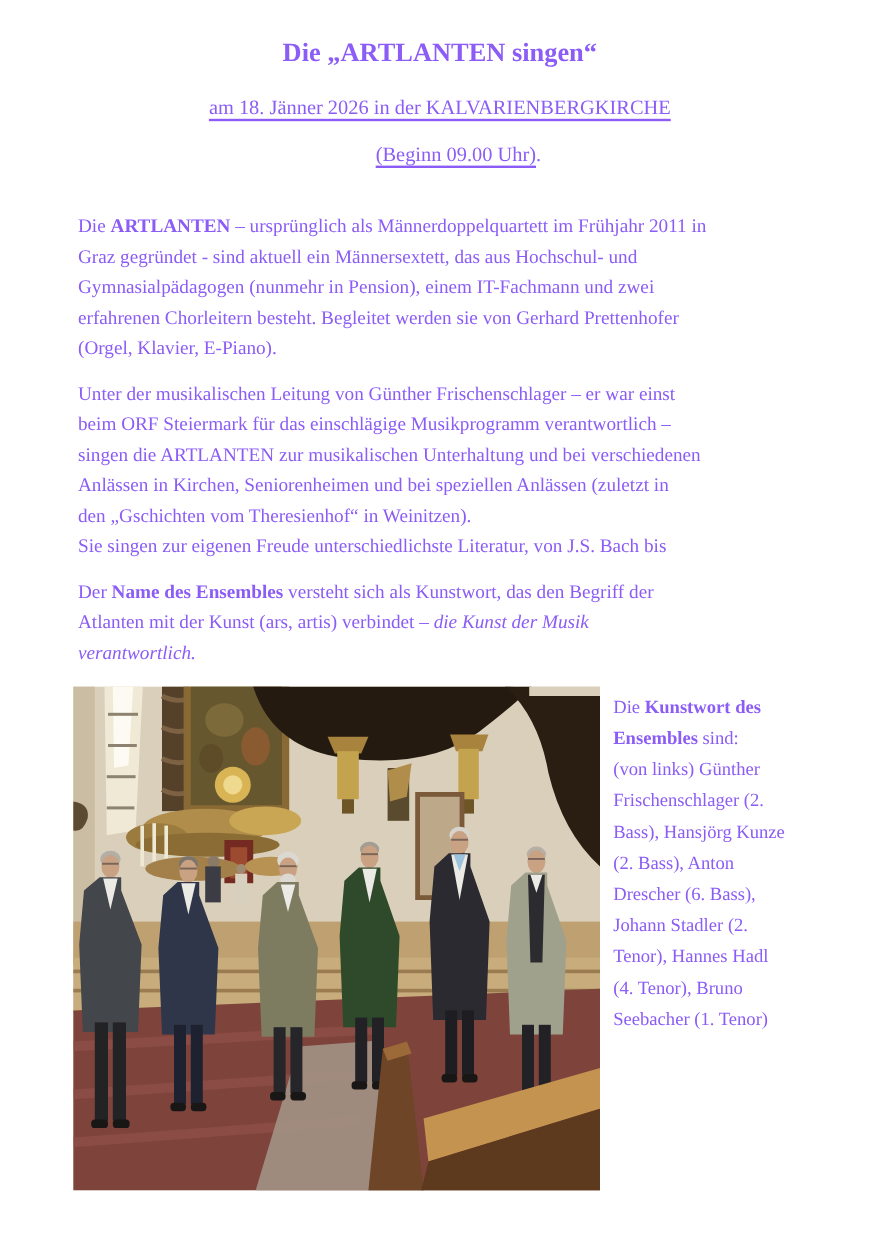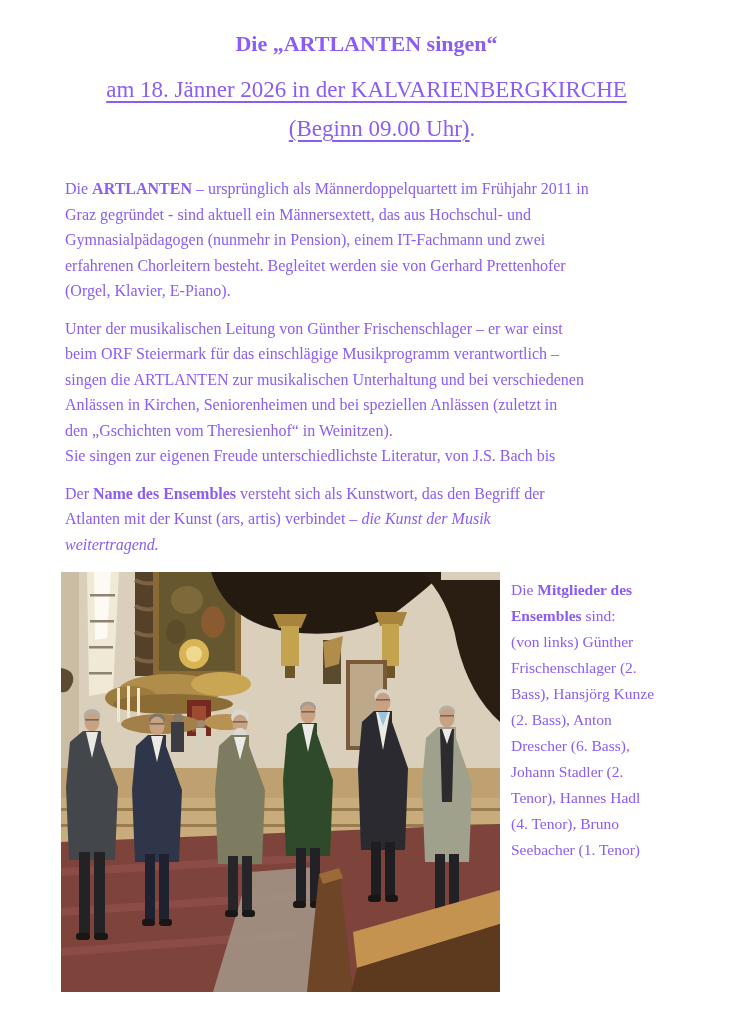--- a/index.html
+++ b/index.html
@@ -3,21 +3,21 @@
 <meta charset="utf-8">
 <style>
   html,body { margin:0; padding:0; background:#ffffff; }
   .page {
     position:relative; width:654px; height:1028px; background:#ffffff;
     font-family:Liberation Serif, serif; color:#8b5cf6; overflow:hidden;
   }
   
   .heading { position:absolute; top:30px; left:0; width:733px; text-align:center; }
   .h-main  { font-size:22px; line-height:27px; font-weight:bold; }
-  .h-sub   { font-size:23px; line-height:25px; font-weight:normal; margin-top:20px; }
+  .h-sub   { font-size:17px; line-height:25px; font-weight:normal; margin-top:20px; }
   .h-sub3  { margin-top:14px;padding-left:31px; }
   .u {
     text-decoration:underline;
     text-underline-offset:4px;
     text-decoration-thickness:1.5px;
   }
   
   .bodytext {
     position:absolute; left:65px; top:176px; width:650px;
     font-size:16px; line-height:25.5px;
@@ -57,21 +57,21 @@
         <div class="tline"><span>Unter der musikalischen Leitung von Günther Frischenschlager – er war einst</span></div>
         <div class="tline"><span>beim ORF Steiermark für das einschlägige Musikprogramm verantwortlich –</span></div>
         <div class="tline"><span>singen die ARTLANTEN zur musikalischen Unterhaltung und bei verschiedenen</span></div>
         <div class="tline"><span>Anlässen in Kirchen, Seniorenheimen und bei speziellen Anlässen (zuletzt in</span></div>
         <div class="tline"><span>den „Gschichten vom Theresienhof“ in Weinitzen).</span></div>
         <div class="tline"><span>Sie singen zur eigenen Freude unterschiedlichste Literatur, von J.S. Bach bis</span></div>
       </div>
     <div class="para">
         <div class="tline"><span>Der </span><span class="b">Name des Ensembles</span><span> versteht sich als Kunstwort, das den Begriff der</span></div>
         <div class="tline"><span>Atlanten mit der Kunst (ars, artis) verbindet – </span><span class="i">die Kunst der Musik</span></div>
-        <div class="tline"><span class="i">weitertragend.</span></div>
+        <div class="tline"><span class="i">verantwortlich.</span></div>
       </div>
   </div>
 
   <div class="photo-wrap">
     <svg width="439" height="420" viewBox="0 0 439 420" xmlns="http://www.w3.org/2000/svg" role="img">
 
       <rect x="0" y="0" width="439" height="420" fill="#d9cfba"></rect>
       <rect x="0" y="0" width="18" height="230" fill="#cabda3"></rect>
 
       <g>
@@ -233,21 +233,21 @@
       <g>
         <polygon points="258,302 278,296 292,420 246,420" fill="#6e4526"></polygon>
         <polygon points="258,302 278,296 282,306 262,312" fill="#9c6a38"></polygon>
         <polygon points="292,360 439,318 439,352 296,396" fill="#c3934f"></polygon>
         <polygon points="296,396 439,352 439,420 290,420" fill="#5d3a1e"></polygon>
       </g>
     </svg>
   </div>
 
   <div class="caption">
-      <div class="tline"><span>Die </span><span class="b">Mitglieder des</span></div>
+      <div class="tline"><span>Die </span><span class="b">Kunstwort des</span></div>
       <div class="tline"><span class="b">Ensembles</span><span> sind:</span></div>
       <div class="tline"><span>(von links) Günther</span></div>
       <div class="tline"><span>Frischenschlager (2.</span></div>
       <div class="tline"><span>Bass), Hansjörg Kunze</span></div>
       <div class="tline"><span>(2. Bass), Anton</span></div>
       <div class="tline"><span>Drescher (6. Bass),</span></div>
       <div class="tline"><span>Johann Stadler (2.</span></div>
       <div class="tline"><span>Tenor), Hannes Hadl</span></div>
       <div class="tline"><span>(4. Tenor), Bruno</span></div>
       <div class="tline"><span>Seebacher (1. Tenor)</span></div>

